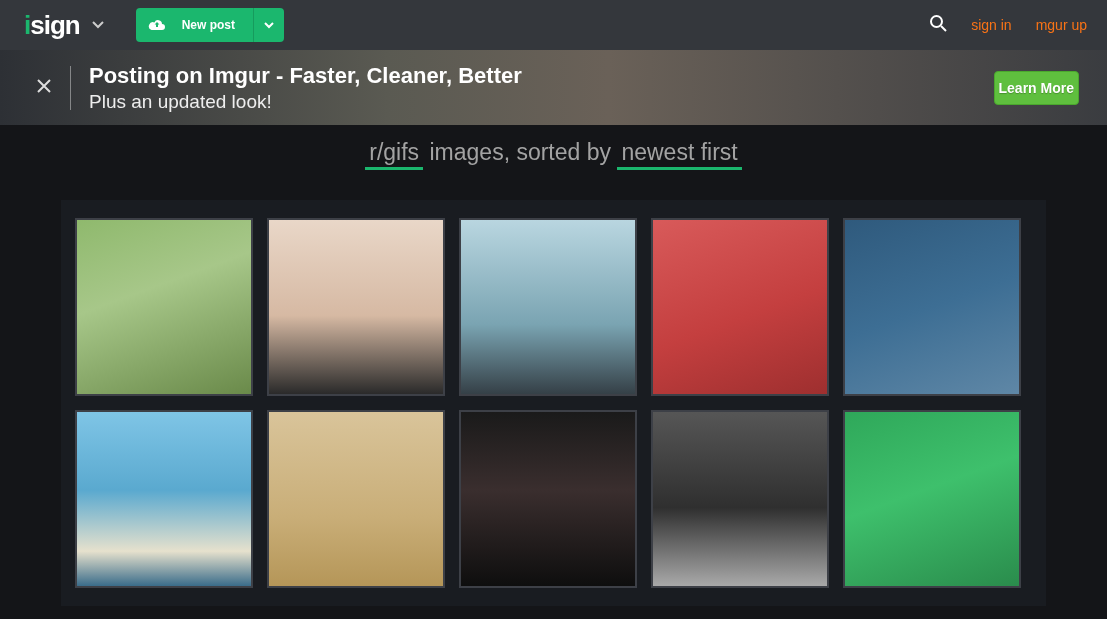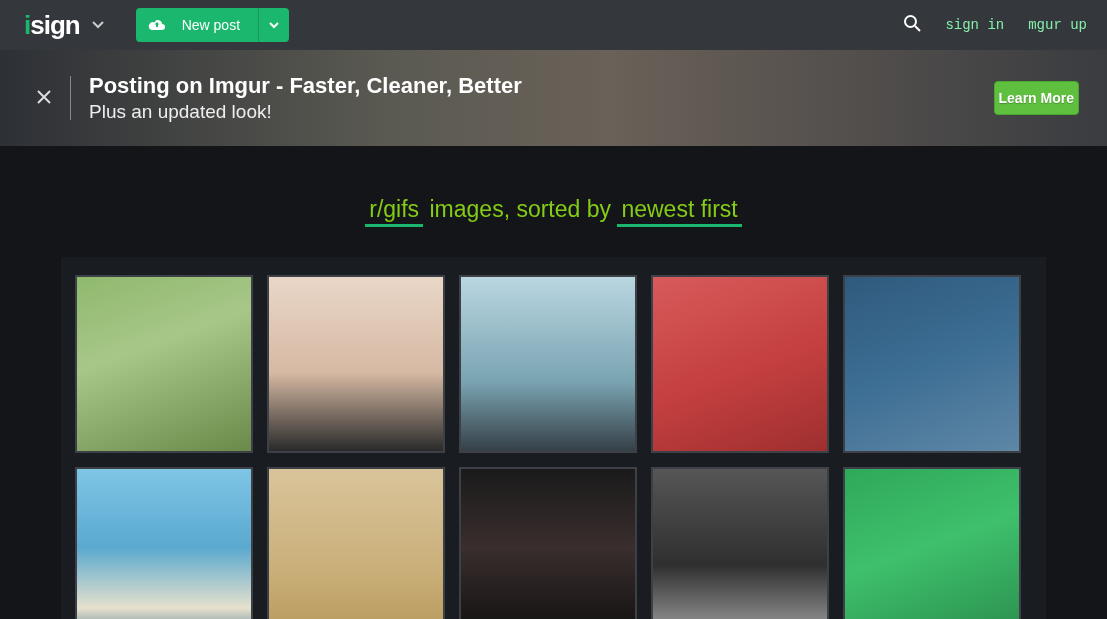--- a/index.html
+++ b/index.html
@@ -35,22 +35,22 @@
   }
   .new-post {
     margin-left: 32px;
     background: #1bb76e;
     border: none;
     border-radius: 4px;
     height: 34px;
     display: flex;
     align-items: center;
     color: #fff;
-    font-size: 14px;
-    font-weight: 400;
+    font-size: 12px;
+    font-weight: 700;
     cursor: pointer;
     overflow: hidden;
   }
   .new-post .cloud {
     padding: 0 10px 0 12px;
     font-size: 16px;
     display:flex;align-items:center;
   }
   .new-post .label {
     padding: 0 18px 0 6px;
@@ -63,24 +63,24 @@
     font-size: 12px;
   }
   .spacer { flex: 1; }
   .top-right {
     display: flex;
     align-items: center;
     gap: 24px;
     font-size: 14px;
   }
   .search-icon { font-size: 18px; cursor:pointer; color:#fff;}
-  .top-link { color:#86efac; cursor:pointer;font-family:Liberation Mono, monospace; }
+  .top-link { color:#f97316; cursor:pointer; }
 
   .banner {
-    height: 96px;
+    height: 75px;
     background: linear-gradient(90deg,#2d3035 0%,#5a5a52 35%,#6a6158 55%,#3a3c40 100%);
     display: flex;
     align-items: center;
     padding: 0 28px 0 24px;
     position: relative;
   }
   .banner-close {
     color: #ddd;
     font-size: 20px;
     width: 40px;
@@ -110,24 +110,24 @@
     font-size: 14px;
     font-weight: 600;
     padding: 8px 4px;
     border-radius: 4px;
     cursor:pointer;
     text-shadow: 0 1px 1px rgba(0,0,0,0.25);
   }
 
   .heading {
     text-align: center;
-    margin-top: 50px;
+    margin-top: 14px;
     font-size: 23px;
     font-weight: 400;
-    color: #84cc16;
+    color: #a3a3a3;
   }
   .heading .drop {
     position: relative;
     padding: 0 4px 3px 4px;
     cursor:pointer;
   }
   .heading .drop::after {
     content:"";
     position:absolute;
     left:0; right:0; bottom:-2px;

